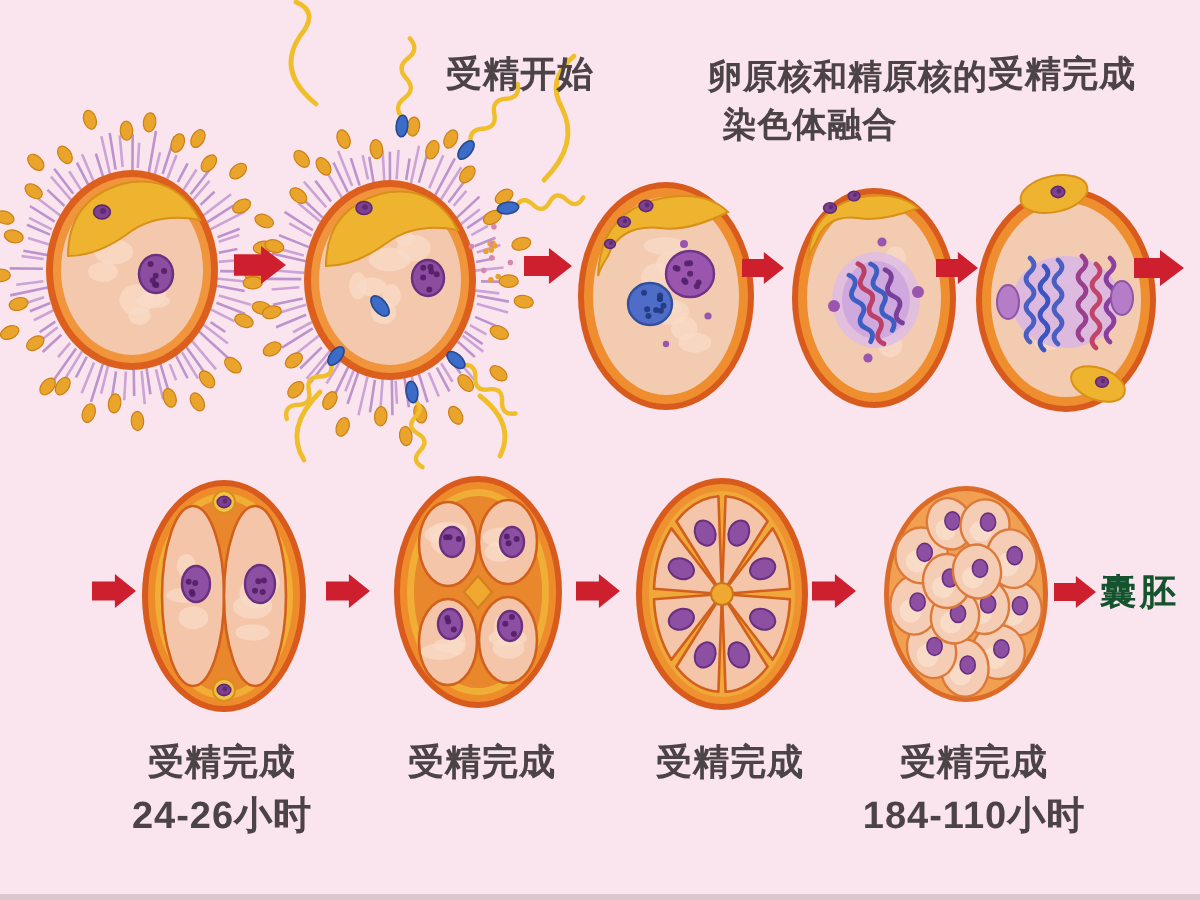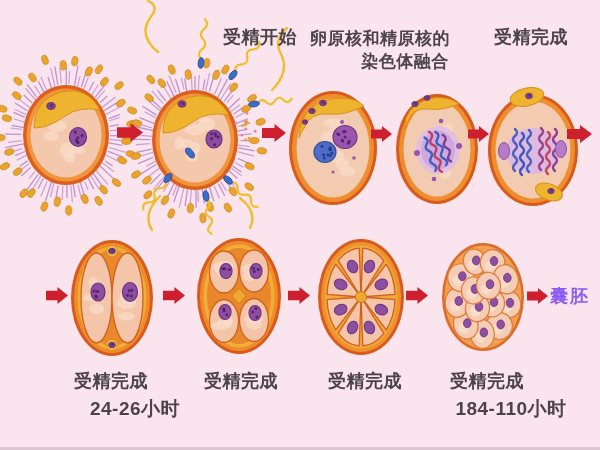--- a/index.html
+++ b/index.html
@@ -9,22 +9,22 @@
     font-family:"Liberation Sans","DejaVu Sans",sans-serif;
   }
   .canvas svg{position:absolute;left:0;top:0;}
   .lbl{
     position:absolute;transform:translateX(-50%);
     white-space:nowrap;font-weight:700;color:#4c4347;
     letter-spacing:0.5px;line-height:1;
   }
   .s17{font-size:17px;}
   .s18{font-size:18px;}
-  .s19{font-size:19px;margin-left:24px;}
-  .blasto{color:#8b5cf6;letter-spacing:2px;}
+  .s19{font-size:19px;}
+  .blasto{color:#14532d;letter-spacing:2px;}
   .bottom-edge{position:absolute;left:0;bottom:0;width:600px;height:3px;background:#dcc6d0;}
 </style>
 </head>
 <body>
 
 <div class="canvas">
 
   <svg id="gfx" width="600" height="450" viewBox="0 0 600 450">
     <g id="cell1">
         <line x1="109.98684058075287" y1="135.5741906933949" x2="127.63810069326735" y2="135.80460481610717" stroke="#b98fcc" stroke-width="1.3" opacity="0.95"></line>
@@ -545,22 +545,22 @@
         <polygon points="567,128.96 580,128.96 580,125 592,134 580,143 580,139.04 567,139.04" fill="#ce1f2f"></polygon>
         <polygon points="46,290.74 57.44,290.74 57.44,287 68,295.5 57.44,304 57.44,300.26 46,300.26" fill="#ce1f2f"></polygon>
         <polygon points="163,290.74 174.44,290.74 174.44,287 185,295.5 174.44,304 174.44,300.26 163,300.26" fill="#ce1f2f"></polygon>
         <polygon points="288,290.74 299.44,290.74 299.44,287 310,295.5 299.44,304 299.44,300.26 288,300.26" fill="#ce1f2f"></polygon>
         <polygon points="406,290.74 417.44,290.74 417.44,287 428,295.5 417.44,304 417.44,300.26 406,300.26" fill="#ce1f2f"></polygon>
         <polygon points="527,291.52 537.92,291.52 537.92,288 548,296 537.92,304 537.92,300.48 527,300.48" fill="#ce1f2f"></polygon>
       </g>
   </svg>
 
   <div class="lbl s18" style="left:260px;top:28px;">受精开始</div>
-  <div class="lbl s17" style="left:380px;top:30px;">卵原核和精原核的</div>
-  <div class="lbl s17" style="left:405px;top:54px;font-family:Liberation Mono, monospace;">染色体融合</div>
+  <div class="lbl s17" style="left:424px;top:30px;">卵原核和精原核的</div>
+  <div class="lbl s17" style="left:405px;top:54px;">染色体融合</div>
   <div class="lbl s18" style="left:531px;top:28px;">受精完成</div>
 
   <div class="lbl s18" style="left:111px;top:372px;">受精完成</div>
   <div class="lbl s19" style="left:111px;top:399px;">24-26小时</div>
 
   <div class="lbl s18" style="left:241px;top:372px;">受精完成</div>
 
   <div class="lbl s18" style="left:365px;top:372px;">受精完成</div>
 
   <div class="lbl s18" style="left:487px;top:372px;">受精完成</div>

